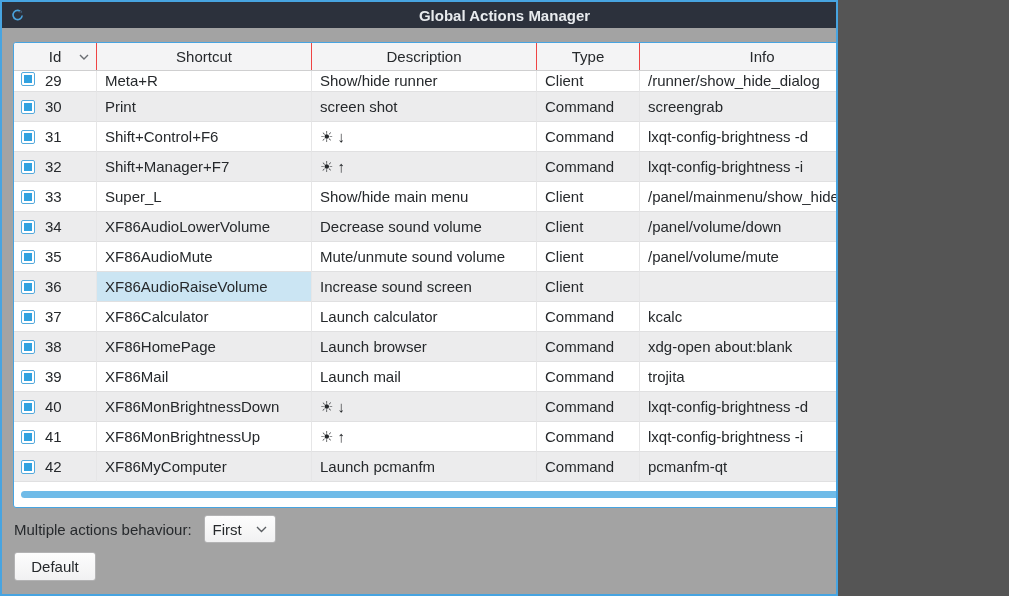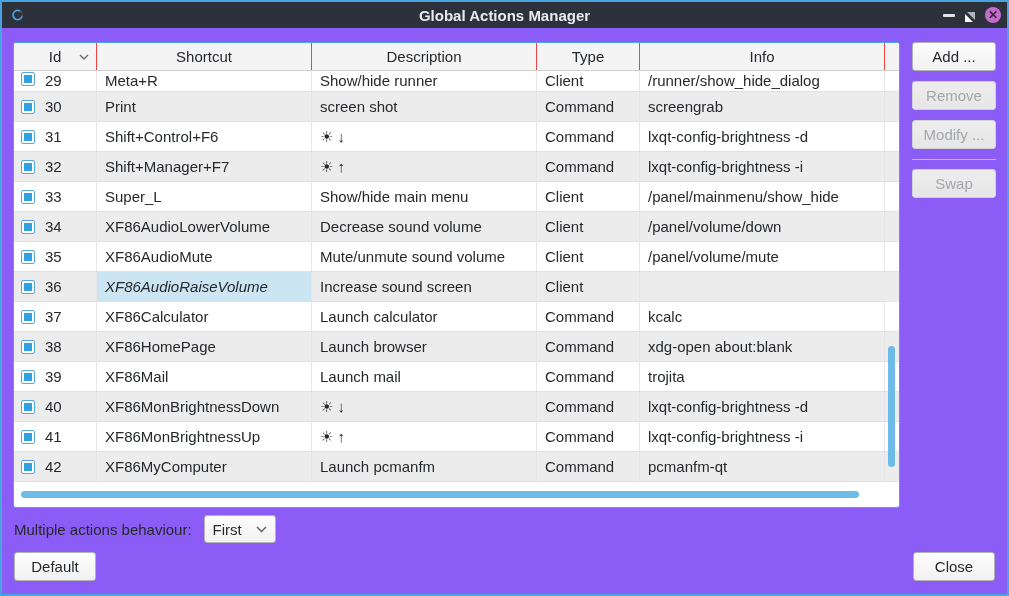--- a/index.html
+++ b/index.html
@@ -1,19 +1,19 @@
 <!DOCTYPE html>
 <html><head>
 <meta charset="utf-8">
 <style>
   html,body{margin:0;padding:0;background:#555;}
   *{box-sizing:border-box;}
   .window{
-    position:relative;width:1009px;height:596px;
-    border:2px solid #47a4e1;background:#8b5cf6;
+    position:relative;width:838px;height:596px;
+    border:2px solid #47a4e1;background:#a3a3a3;
     font-family:"Liberation Sans",sans-serif;font-size:15px;color:#26292c;
     overflow:hidden;
   }
   
   .titlebar{position:absolute;left:0;top:0;width:1005px;height:26px;background:#2c313c;
     display:flex;align-items:center;}
   .tb-icon{width:18px;height:18px;margin-left:6px;display:flex;align-items:center;justify-content:center;}
   .tb-title{position:absolute;left:0;right:0;text-align:center;color:#e8ebee;font-weight:bold;font-size:15px;}
   .tb-btns{margin-left:auto;display:flex;align-items:center;gap:9px;padding-right:6px;z-index:2;}
   .tb-min{width:12px;height:3px;background:#dfe3e8;border-radius:1px;}
@@ -29,21 +29,21 @@
     font-size:15px;color:#26292c;position:relative;}
   .hcell.corner{border-right:none;}
   .sort-ind{position:absolute;right:7px;top:50%;transform:translateY(-50%);display:flex;}
   .trow{height:30px;background:#ffffff;}
   .trow.alt{background:#ececed;}
   .trow.clipped{height:21px;text-align:right;}
   .cell{display:flex;align-items:center;padding:0 8px;border-right:1px solid #e6e6e7;
     border-bottom:1px solid #e0e0e1;white-space:nowrap;overflow:hidden;}
   .trow.clipped .cell{align-items:flex-start;padding-top:1px;}
   .cell.c-sb{border-right:none;padding:0;}
-  .cell.selected{background:#cbe5f3;font-style:italic;}
+  .cell.selected{background:#cbe5f3;}
   .c-id{gap:10px;padding-left:7px;}
   .checkbox{width:14px;height:14px;border:1px solid #55aadd;border-radius:2px;background:#fff;
     display:inline-flex;align-items:center;justify-content:center;flex:0 0 auto;}
   .cb-fill{width:8px;height:8px;background:#31a2e0;display:none;}
   .checkbox.checked .cb-fill{display:block;}
   
   .vscroll{position:absolute;top:303px;right:4px;width:7px;height:121px;background:#6fbbe8;border-radius:4px;}
   .hscroll{position:absolute;left:7px;bottom:9px;height:7px;width:838px;background:#6fbbe8;border-radius:4px;}
   
   .side-panel{position:absolute;left:910px;top:40px;width:86px;display:flex;flex-direction:column;}

